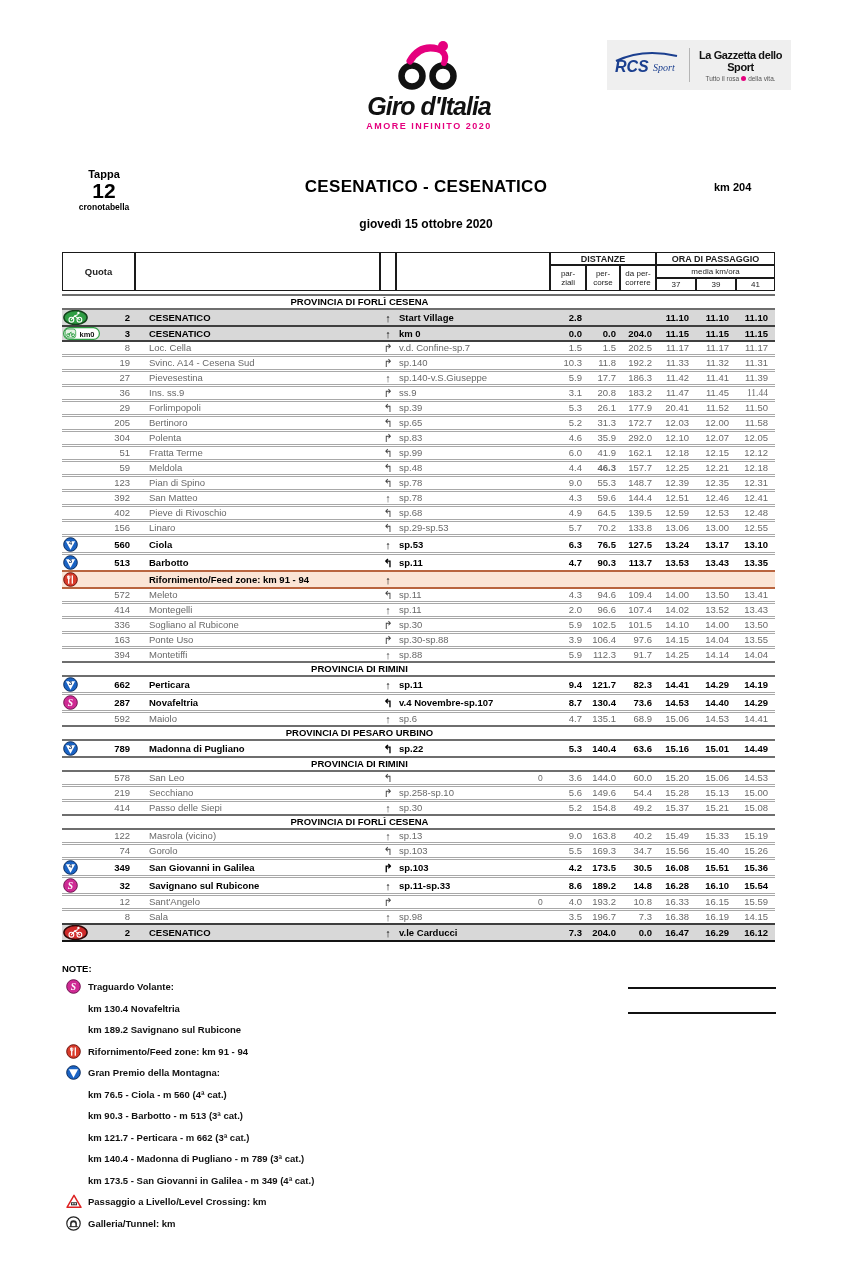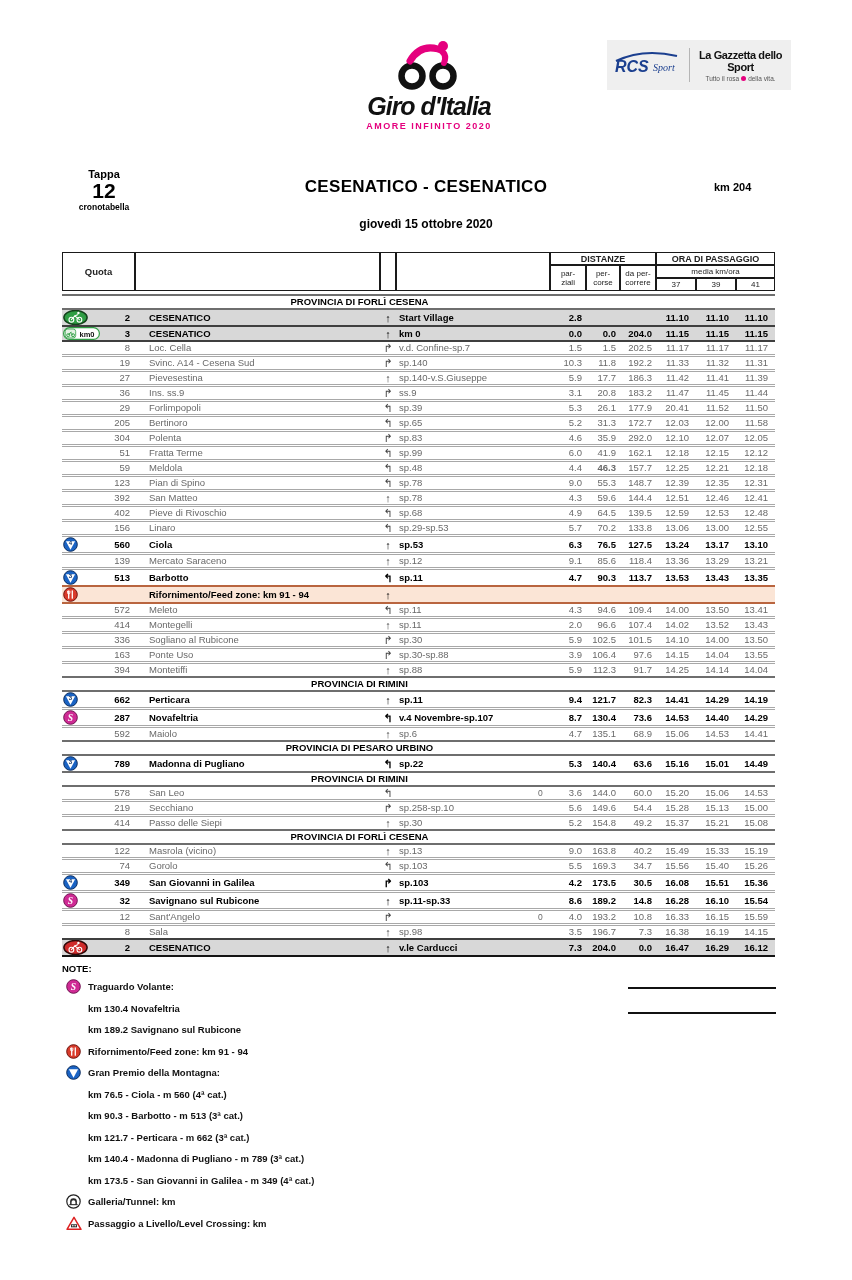--- a/index.html
+++ b/index.html
@@ -262,21 +262,21 @@
             <td class="c-quota" style="border-top: 3px double rgb(168, 168, 168);">36</td>
             <td class="c-name" style="border-top: 3px double rgb(168, 168, 168);">Ins. ss.9</td>
             <td class="c-arrow" style="border-top: 3px double rgb(168, 168, 168);">↱</td>
             <td class="c-road" style="border-top: 3px double rgb(168, 168, 168);">ss.9</td>
             <td class="c-pre" style="border-top: 3px double rgb(168, 168, 168);"></td>
             <td class="c-num" style="border-top: 3px double rgb(168, 168, 168);">3.1</td>
             <td class="c-num" style="border-top: 3px double rgb(168, 168, 168);">20.8</td>
             <td class="c-num" style="border-top: 3px double rgb(168, 168, 168);">183.2</td>
             <td class="c-time" style="border-top: 3px double rgb(168, 168, 168);">11.47</td>
             <td class="c-time" style="border-top: 3px double rgb(168, 168, 168);">11.45</td>
-            <td class="c-time" style="border-top: 3px double rgb(168, 168, 168);">11.44</td>
+            <td class="c-time" style="border-top: 3px double rgb(168, 168, 168); font-family: Liberation Serif, serif;">11.44</td>
           </tr>
           <tr>
             <td class="c-icon" style="border-top: 3px double rgb(168, 168, 168);"></td>
             <td class="c-quota" style="border-top: 3px double rgb(168, 168, 168);">29</td>
             <td class="c-name" style="border-top: 3px double rgb(168, 168, 168);">Forlimpopoli</td>
             <td class="c-arrow" style="border-top: 3px double rgb(168, 168, 168);">↰</td>
             <td class="c-road" style="border-top: 3px double rgb(168, 168, 168);">sp.39</td>
             <td class="c-pre" style="border-top: 3px double rgb(168, 168, 168);"></td>
             <td class="c-num" style="border-top: 3px double rgb(168, 168, 168);">5.3</td>
             <td class="c-num" style="border-top: 3px double rgb(168, 168, 168);">26.1</td>
@@ -407,34 +407,20 @@
             <td class="c-name" style="border-top: 3px double rgb(168, 168, 168);">Ciola</td>
             <td class="c-arrow" style="border-top: 3px double rgb(168, 168, 168);">↑</td>
             <td class="c-road" style="border-top: 3px double rgb(168, 168, 168);">sp.53</td>
             <td class="c-pre" style="border-top: 3px double rgb(168, 168, 168);"></td>
             <td class="c-num" style="border-top: 3px double rgb(168, 168, 168);">6.3</td>
             <td class="c-num" style="border-top: 3px double rgb(168, 168, 168);">76.5</td>
             <td class="c-num" style="border-top: 3px double rgb(168, 168, 168);">127.5</td>
             <td class="c-time" style="border-top: 3px double rgb(168, 168, 168);">13.24</td>
             <td class="c-time" style="border-top: 3px double rgb(168, 168, 168);">13.17</td>
             <td class="c-time" style="border-top: 3px double rgb(168, 168, 168);">13.10</td>
-          </tr>
-          <tr>
-            <td class="c-icon" style="border-top: 3px double rgb(168, 168, 168);"></td>
-            <td class="c-quota" style="border-top: 3px double rgb(168, 168, 168);">139</td>
-            <td class="c-name" style="border-top: 3px double rgb(168, 168, 168);">Mercato Saraceno</td>
-            <td class="c-arrow" style="border-top: 3px double rgb(168, 168, 168);">↑</td>
-            <td class="c-road" style="border-top: 3px double rgb(168, 168, 168);">sp.12</td>
-            <td class="c-pre" style="border-top: 3px double rgb(168, 168, 168);"></td>
-            <td class="c-num" style="border-top: 3px double rgb(168, 168, 168);">9.1</td>
-            <td class="c-num" style="border-top: 3px double rgb(168, 168, 168);">85.6</td>
-            <td class="c-num" style="border-top: 3px double rgb(168, 168, 168);">118.4</td>
-            <td class="c-time" style="border-top: 3px double rgb(168, 168, 168);">13.36</td>
-            <td class="c-time" style="border-top: 3px double rgb(168, 168, 168);">13.29</td>
-            <td class="c-time" style="border-top: 3px double rgb(168, 168, 168);">13.21</td>
           </tr>
           <tr class="bold">
             <td class="c-icon" style="border-top: 3px double rgb(168, 168, 168);"><span class="icon-cell"><svg width="15" height="15" viewBox="0 0 15 15">
                   <circle cx="7.5" cy="7.5" r="6.8" fill="#1a63c4" stroke="#0a2c5e" stroke-width="1"></circle>
                   <path d="M2.9 4.3 H12.1 L7.5 12.7 Z" fill="#fff"></path>
                   <text x="7.5" y="8.4" text-anchor="middle" font-family="Liberation Sans, sans-serif" font-size="6" font-weight="bold" fill="#0a2c5e">3</text>
                 </svg></span></td>
             <td class="c-quota" style="border-top: 3px double rgb(168, 168, 168);">513</td>
             <td class="c-name" style="border-top: 3px double rgb(168, 168, 168);">Barbotto</td>
             <td class="c-arrow" style="border-top: 3px double rgb(168, 168, 168);">↰</td>
@@ -834,42 +820,42 @@
         </div>
         <div class="note-line">
           <span class="note-txt note-indent">km 140.4 - Madonna di Pugliano - m 789  (3ª cat.)</span>
         </div>
         <div class="note-line">
           <span class="note-txt note-indent">km 173.5 - San Giovanni in Galilea - m 349  (4ª cat.)</span>
         </div>
         <div class="note-line">
           <span class="note-ico">
             <span class="icon-cell">
-              <svg width="15" height="15" viewBox="0 0 15 15">
-                <circle cx="7.5" cy="7.5" r="6.7" fill="#fff" stroke="#222" stroke-width="1.2"></circle>
-                <path d="M4.1 10.7 V7.6 a3.4 3.4 0 0 1 6.8 0 V10.7 Z" fill="#2b2b2b"></path>
-                <path d="M5.6 10.7 V8.1 a1.9 1.9 0 0 1 3.8 0 V10.7 Z" fill="#fff"></path>
-                <line x1="3.3" y1="10.7" x2="11.7" y2="10.7" stroke="#222" stroke-width="1"></line>
-              </svg>
-            </span>
-          </span>
-          <span class="note-txt">Galleria/Tunnel:  km</span>
-        </div>
-        <div class="note-line">
-          <span class="note-ico">
-            <span class="icon-cell">
               <svg width="16" height="15" viewBox="0 0 16 15">
                 <path d="M8 1.4 L15 13.3 H1 Z" fill="#fff" stroke="#d22" stroke-width="1.5" stroke-linejoin="round"></path>
                 <rect x="5" y="8.3" width="6" height="3" fill="#222"></rect>
                 <rect x="5.9" y="9.1" width="1" height="1.3" fill="#fff"></rect>
                 <rect x="7.5" y="9.1" width="1" height="1.3" fill="#fff"></rect>
                 <rect x="9.1" y="9.1" width="1" height="1.3" fill="#fff"></rect>
               </svg>
             </span>
           </span>
           <span class="note-txt">Passaggio a Livello/Level Crossing:  km</span>
         </div>
+        <div class="note-line">
+          <span class="note-ico">
+            <span class="icon-cell">
+              <svg width="15" height="15" viewBox="0 0 15 15">
+                <circle cx="7.5" cy="7.5" r="6.7" fill="#fff" stroke="#222" stroke-width="1.2"></circle>
+                <path d="M4.1 10.7 V7.6 a3.4 3.4 0 0 1 6.8 0 V10.7 Z" fill="#2b2b2b"></path>
+                <path d="M5.6 10.7 V8.1 a1.9 1.9 0 0 1 3.8 0 V10.7 Z" fill="#fff"></path>
+                <line x1="3.3" y1="10.7" x2="11.7" y2="10.7" stroke="#222" stroke-width="1"></line>
+              </svg>
+            </span>
+          </span>
+          <span class="note-txt">Galleria/Tunnel:  km</span>
+        </div>
       </div>
     <div class="sig-line s1"></div>
     <div class="sig-line s2"></div>
   </div>
 
 </div>
 
 </body></html>

